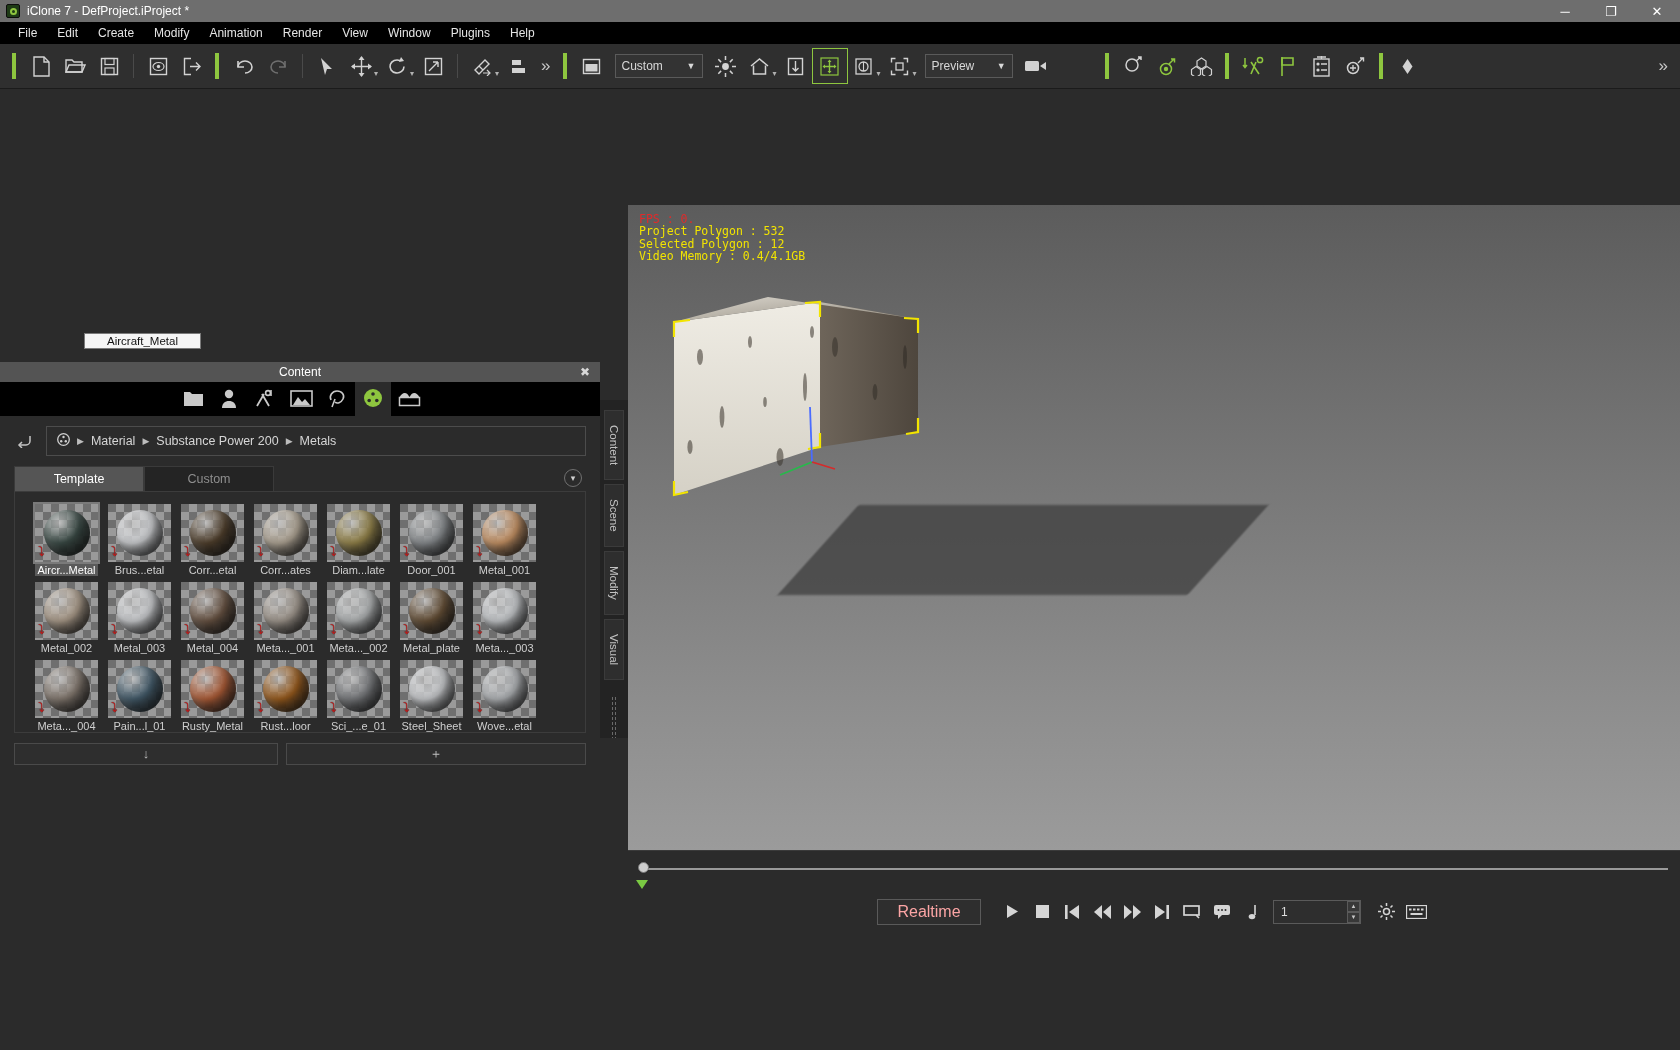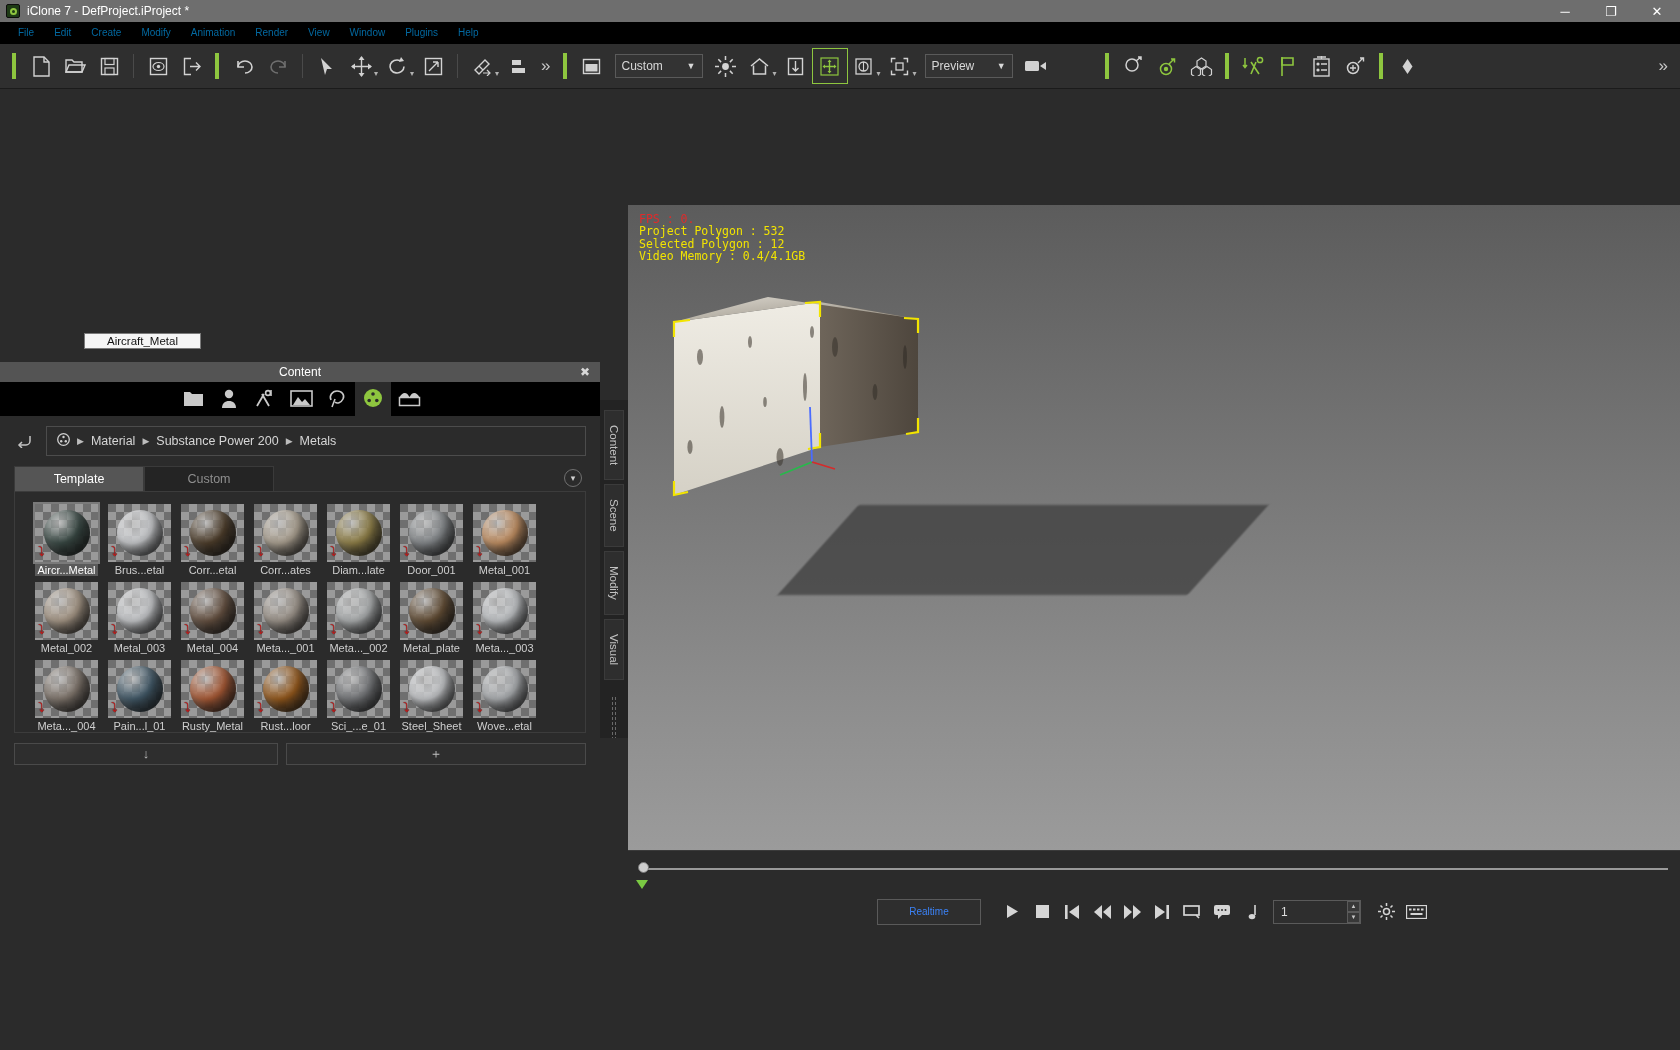--- a/index.html
+++ b/index.html
@@ -11,21 +11,21 @@
     padding-left:6px; font-size:12px; color:#ffffff; position:relative; }
   #titlebar .logo { width:14px; height:14px; background:#1e3a16; border:1px solid #0c0c0c;
     border-radius:2px; margin-right:7px; display:flex; align-items:center; justify-content:center; }
   #titlebar .logo i { display:block; width:7px; height:7px; border:2px solid #8ec63f; border-radius:50%; }
   #win-btns { position:absolute; right:0; top:0; height:22px; display:flex; }
   #win-btns div { width:46px; height:22px; display:flex; align-items:center; justify-content:center;
     font-size:13px; color:#fff; }
 
   
   #menubar { height:22px; background:#000; display:flex; align-items:center; padding-left:8px; }
-  #menubar span { font-size:10px; color:#0369a1; padding:8px 10px; line-height:22px; }
+  #menubar span { font-size:12px; color:#e5e5e5; padding:8px 10px; line-height:22px; }
 
   
   #toolbar { height:45px; background:#2f2f2f; border-bottom:1px solid #1b1b1b;
     display:flex; align-items:center; padding:0 6px; gap:0; }
   .gbar { width:4px; height:26px; background:#8ec63f; margin:0 8px 0 6px; }
   .sep { width:1px; height:24px; background:#4a4a4a; margin:0 7px; }
   .tbtn { width:34px; height:34px; display:flex; align-items:center; justify-content:center;
     color:#d2d2d2; position:relative; }
   .tbtn.sel { outline:1px solid #8ec63f; }
   .tbtn svg { display:block; }
@@ -104,22 +104,22 @@
   #cube { position:absolute; left:32px; top:92px; width:290px; height:230px; }
   #shadow { position:absolute; left:190px; top:300px; width:410px; height:90px; background:#3e3e3e;
     opacity:.75; transform:skewX(-42deg); filter:blur(1px); }
   #timeline { height:40px; position:relative; border-top:1px solid #3a3a3a; }
   #tl-track { position:absolute; left:12px; right:12px; top:17px; height:2px; background:#9a9a9a; }
   #tl-knob { position:absolute; left:10px; top:11px; width:11px; height:11px; border-radius:50%;
     background:#cfcfcf; border:1px solid #777; }
   #tl-mark { position:absolute; left:8px; top:29px; width:0; height:0;
     border-left:6px solid transparent; border-right:6px solid transparent; border-top:9px solid #7ac943; }
   #transport { height:44px; display:flex; align-items:center; justify-content:center; gap:0; }
-  #rtbtn { width:104px; height:26px; border:1px solid #5a5a5a; background:#2e2e2e; color:#3b82f6;
-    font-size:10px; display:flex; align-items:center; justify-content:center; margin-right:16px; }
+  #rtbtn { width:104px; height:26px; border:1px solid #5a5a5a; background:#2e2e2e; color:#fca5a5;
+    font-size:16px; display:flex; align-items:center; justify-content:center; margin-right:16px; }
   .tp { width:30px; height:28px; display:flex; align-items:center; justify-content:center; color:#d5d5d5; }
   #framefld { width:88px; height:24px; border:1px solid #5a5a5a; background:#2e2e2e; color:#ddd;
     font-size:12px; display:flex; align-items:center; padding-left:7px; margin-left:6px; position:relative; }
   #spin { position:absolute; right:0; top:0; width:13px; height:100%;
     display:flex; flex-direction:column; }
   #spin div { flex:1; border:1px solid #5a5a5a; display:flex; align-items:center;
     justify-content:center; font-size:6px; color:#c8c8c8; background:#383838; }
   #bottomfill { flex:1; background:#2b2b2b; }
 </style>
 </head>

